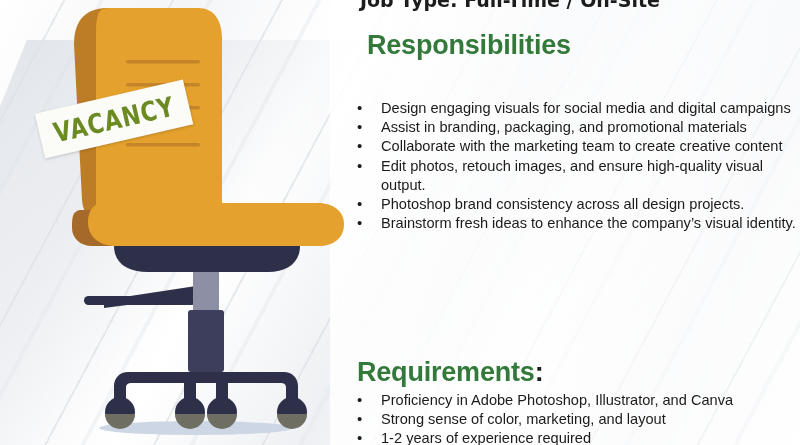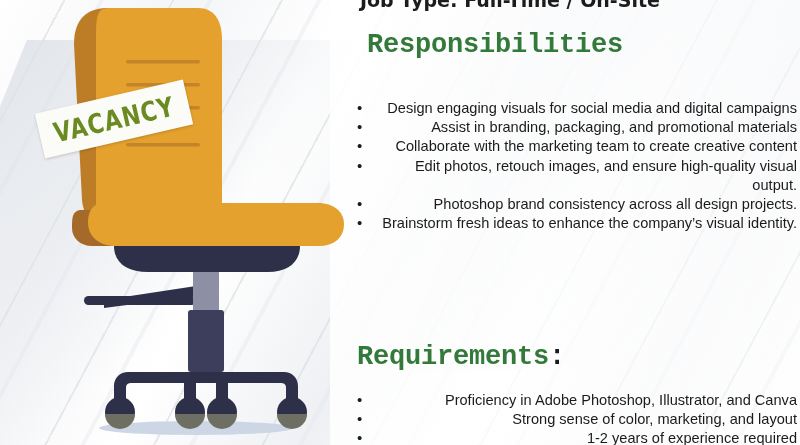--- a/index.html
+++ b/index.html
@@ -109,45 +109,44 @@
     position: absolute;
     left: 15px;
     top: -11px;
     font-family: "DejaVu Sans", sans-serif;
     font-weight: bold;
     font-size: 19px;
     color: #1c1c1c;
     white-space: nowrap;
   }
   .heading {
-    font-family: Liberation Mono, monospace;
+    font-family: Liberation Sans, sans-serif;
     font-weight: bold;
     font-size: 27px;
     color: #33793a;
     letter-spacing: -0.2px;
   }
   .heading .colon { color: #1a1a1a; }
 
   .h-responsibilities {
     position: absolute;
     left: 22px;
     top: 30px;
   }
   .h-requirements {
     position: absolute;
     left: 12px;
-    top: 342px;
+    top: 357px;
   }
 
   ul.bullets {
     list-style: none;
     margin: 0;
     padding: 0;
     position: absolute;
-    text-align: right;
   }
   ul.bullets li {
     position: relative;
     padding-left: 36px;
     font-family: "Liberation Sans", sans-serif;
     font-size: 14.6px;
     line-height: 19.2px;
     color: #1b1b1b;
   }
   ul.bullets li::before {

